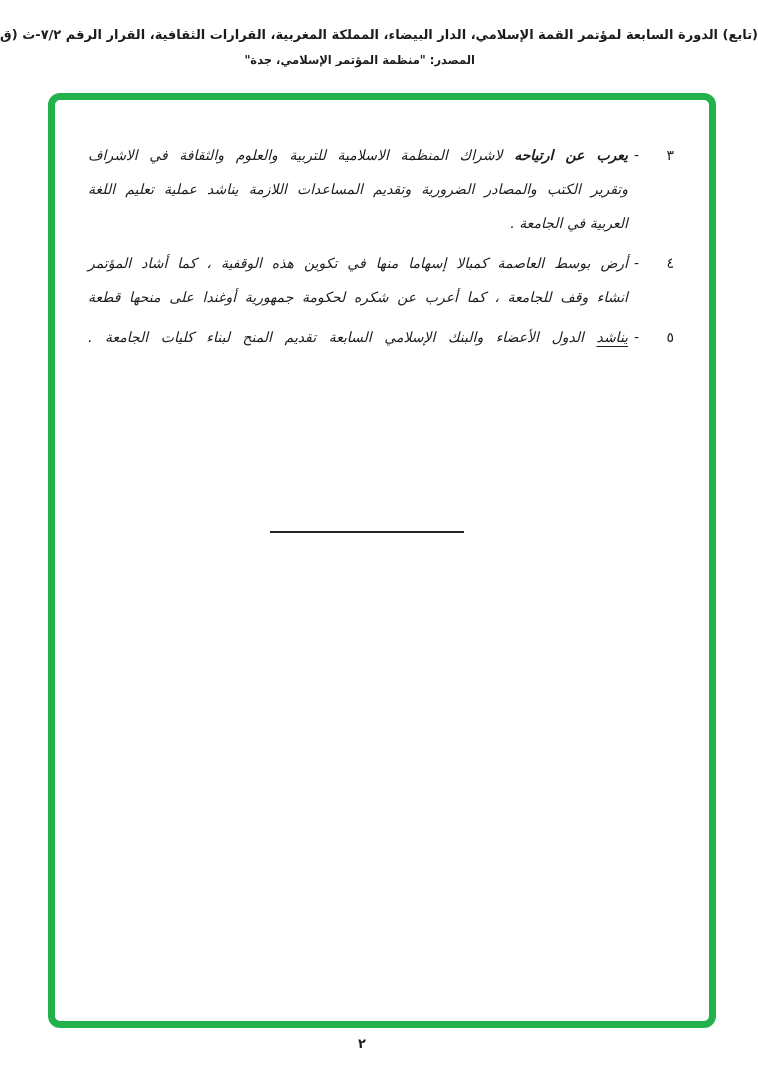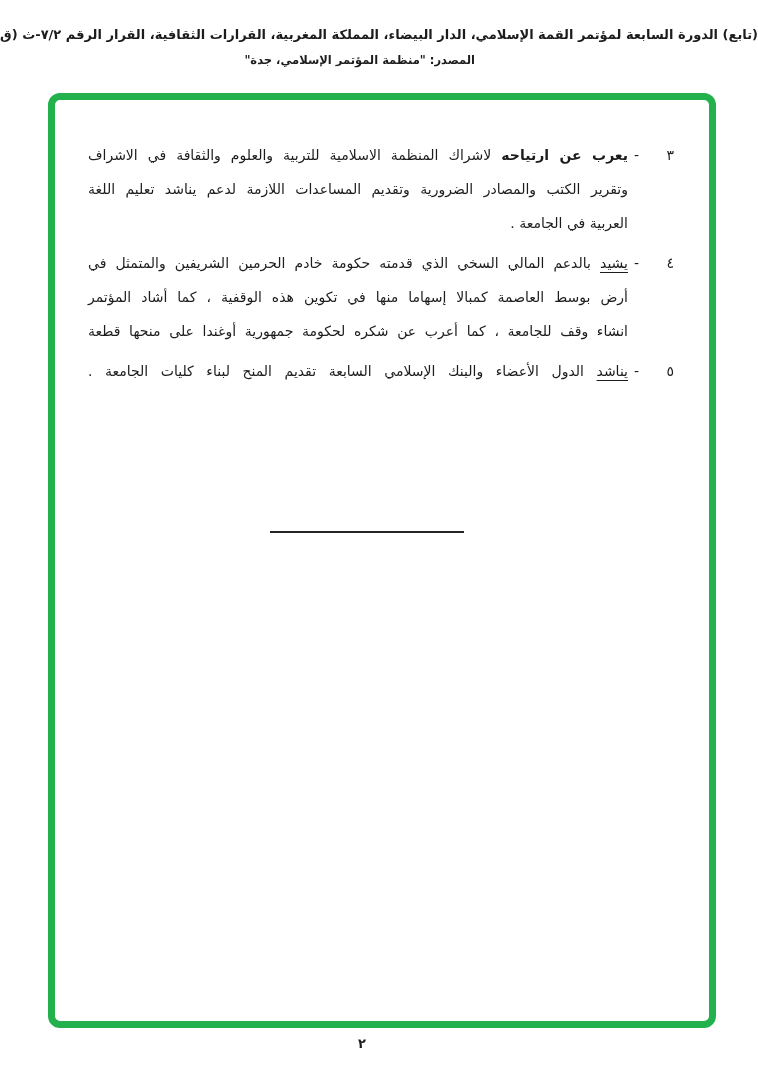--- a/index.html
+++ b/index.html
@@ -30,21 +30,21 @@
     direction:rtl; font-size:14px; line-height:34px;
   }
   .item { display:flex; margin-bottom:6px; }
   .num-col {
     flex:0 0 46px; width:46px;
     display:flex; justify-content:space-between; align-items:flex-start;
     padding-left:6px;
   }
   .num, .dash { font-size:14px; }
   .lines { flex:1; min-width:0; }
-  .line { text-align:justify; text-align-last:justify; }
+  .line { text-align:justify; text-align-last:justify;font-style:italic; }
   .line.last { text-align-last:right; }
   .lead-bold { font-weight:bold; }
   .lead-underline { text-decoration:underline; text-underline-offset:4px; }
   .divider {
     position:absolute; left:270px; top:531px; width:194px; height:2px;
     background:#262626;
   }
   .page-number {
     position:absolute; left:348px; top:1036px; width:28px;
     text-align:center; font-weight:bold; font-size:13px;
@@ -60,32 +60,31 @@
 
 <div class="content">
 
   <div class="item">
     <span class="num-col">
       <span class="num">٣</span>
       <span class="dash">-</span>
     </span>
     <div class="lines">
       <div class="line"><span class="lead-bold">يعرب عن ارتياحه</span><span> لاشراك المنظمة  الاسلامية للتربية والعلوم والثقافة في الاشراف</span></div>
-      <div class="line">وتقرير الكتب والمصادر الضرورية وتقديم المساعدات اللازمة لدعم يناشد تعليم اللغة</div>
+      <div class="line">وتقرير الكتب والمصادر الضرورية وتقديم المساعدات اللازمة يناشد عملية تعليم اللغة</div>
       <div class="line last">العربية في الجامعة .</div>
     </div>
   </div>
 
   <div class="item">
     <span class="num-col">
       <span class="num">٤</span>
       <span class="dash">-</span>
     </span>
     <div class="lines">
-      <div class="line"><span class="lead-underline">يشيد</span><span> بالدعم المالي السخي الذي قدمته  حكومة خادم الحرمين الشريفين والمتمثل في</span></div>
       <div class="line">أرض بوسط العاصمة كمبالا إسهاما منها في تكوين هذه الوقفية ، كما أشاد المؤتمر</div>
       <div class="line">انشاء وقف للجامعة ، كما أعرب عن شكره لحكومة جمهورية أوغندا على منحها قطعة</div>
     </div>
   </div>
 
   <div class="item">
     <span class="num-col">
       <span class="num">٥</span>
       <span class="dash">-</span>
     </span>

